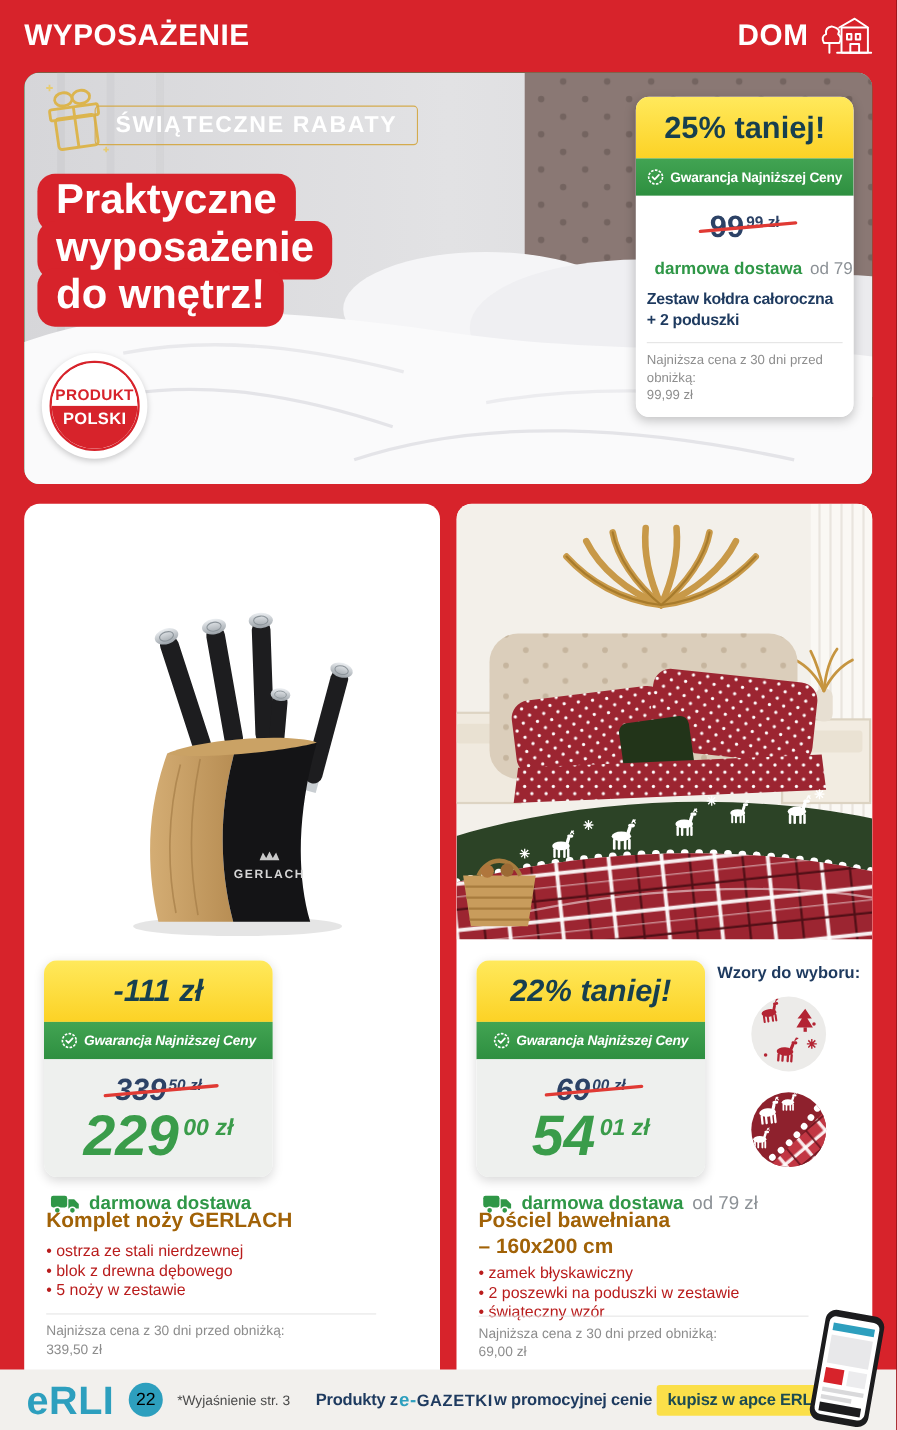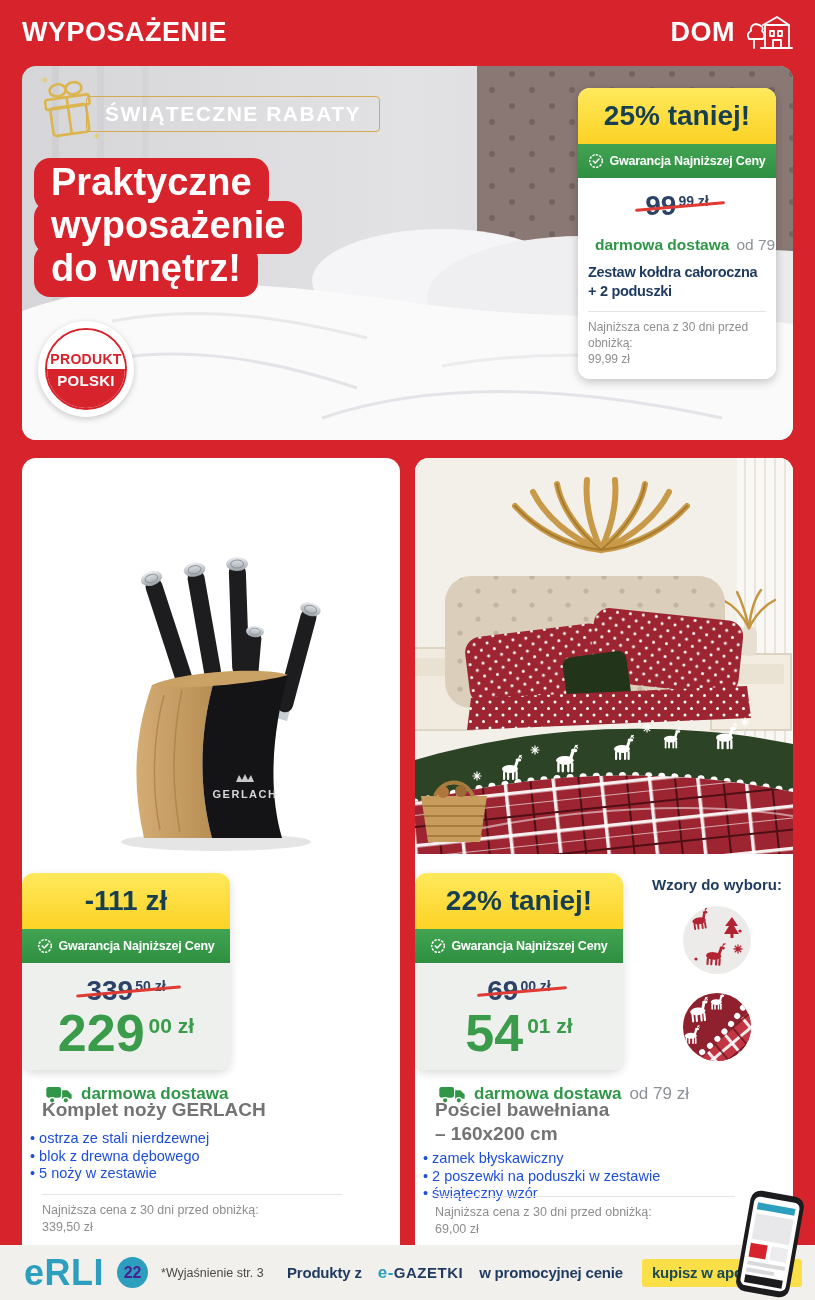--- a/index.html
+++ b/index.html
@@ -68,54 +68,54 @@
   .odivider { border-top:1px solid #e4e4e4; margin:10px 0 7px; }
   .onote { color:#8e8e8e; font-size:12px; line-height:1.35; }
 
   
   .pcard { position:absolute; top:458px; width:378px; height:900px; background:#fff;
     border-radius:14px; overflow:hidden; }
   .pcard.c1 { left:22px; }
   .pcard.c2 { left:415px; }
   .knife-wrap { position:absolute; left:62px; top:22px; }
   .bedroom-wrap { position:absolute; left:0; top:0; }
-  .price-block { position:absolute; left:0; top:415px; width:208px; border-radius:12px;
-    overflow:hidden; box-shadow:0 3px 10px rgba(0,0,0,.15); }
+  .price-block { position:absolute; left:18px; top:415px; width:208px; border-radius:12px;
+    overflow:hidden; box-shadow:0 3px 10px rgba(0,0,0,.15);font-style:italic; }
   .price-block .new-main { font-size:52px; }
   .price-block .new-sup { font-size:21px; }
   .p-delivery { position:absolute; left:24px; top:612px; display:flex; align-items:center; gap:8px; }
   .p-delivery .dlabel { font-size:17px; }
   .p-delivery .dsuffix { font-size:17px; }
-  .p-title { position:absolute; left:20px; top:640px; color:#737373; font-weight:800;
+  .p-title { position:absolute; left:20px; top:640px; color:#a16207; font-weight:800;
     font-size:19px; line-height:24px; }
-  .p-bullets { position:absolute; left:8px; color:#1d4ed8; font-size:14.5px; line-height:17.5px; }
+  .p-bullets { position:absolute; left:20px; color:#b91c1c; font-size:14.5px; line-height:17.5px; }
   .c1 .p-bullets { top:672px; }
   .c2 .p-bullets { top:692px; }
   .p-bullets div::before { content:"• "; }
   .p-note { position:absolute; left:20px; width:300px; border-top:1px solid #e5e5e5;
     padding-top:7px; color:#8d8d8d; font-size:12.5px; line-height:1.35; }
   .c1 .p-note { top:736px; }
   .c2 .p-note { top:738px; }
   .patterns { position:absolute; right:8px; top:418px; width:136px; text-align:center; }
   .patterns-label { color:#1e3a5f; font-weight:800; font-size:15px; }
   .swatch { display:block; margin:0 auto; }
   .swatch.s1 { margin-top:12px; }
   .swatch.s2 { margin-top:17px; }
 
   
   .footer { position:absolute; left:0; right:0; bottom:0; height:55px; background:#f2f0ed;
     display:flex; align-items:center; padding:0 24px; }
   .erli-logo { color:#2d9fbe; font-size:36px; font-weight:800; letter-spacing:.5px; line-height:1; }
   .erli-logo .lg-e { text-transform:lowercase; }
-  .page-circle { width:31px; height:31px; border-radius:50%; background:#2d9fbe; color:#4c1d95;
-    font-weight:700; font-size:16px; display:flex; align-items:center; justify-content:center;
+  .page-circle { width:31px; height:31px; border-radius:50%; background:#2d9fbe; color:#000000;
+    font-weight:400; font-size:16px; display:flex; align-items:center; justify-content:center;
     margin-left:13px; }
   .footnote { color:#4a4a4a; font-size:12.5px; margin-left:13px; }
   .promo { position:absolute; left:287px; top:0; bottom:0; display:flex; align-items:center;
-    gap:16px; color:#1e3a5f; font-weight:800; font-size:15px; letter-spacing:-.2px; white-space:nowrap; }
+    gap:1px; color:#1e3a5f; font-weight:800; font-size:15px; letter-spacing:-.2px; white-space:nowrap; }
   .brand { letter-spacing:.5px; }
   .brand-e { color:#2d9fbe; font-size:17px; }
   .cta { background:#fbdf49; color:#1c4b52; padding:5px 10px 6px; border-radius:3px; margin-left:3px; }
   .phone { position:absolute; right:6px; bottom:1px; z-index:5; }
 </style>
 </head>
 <body>
 
 <div class="page">
 

